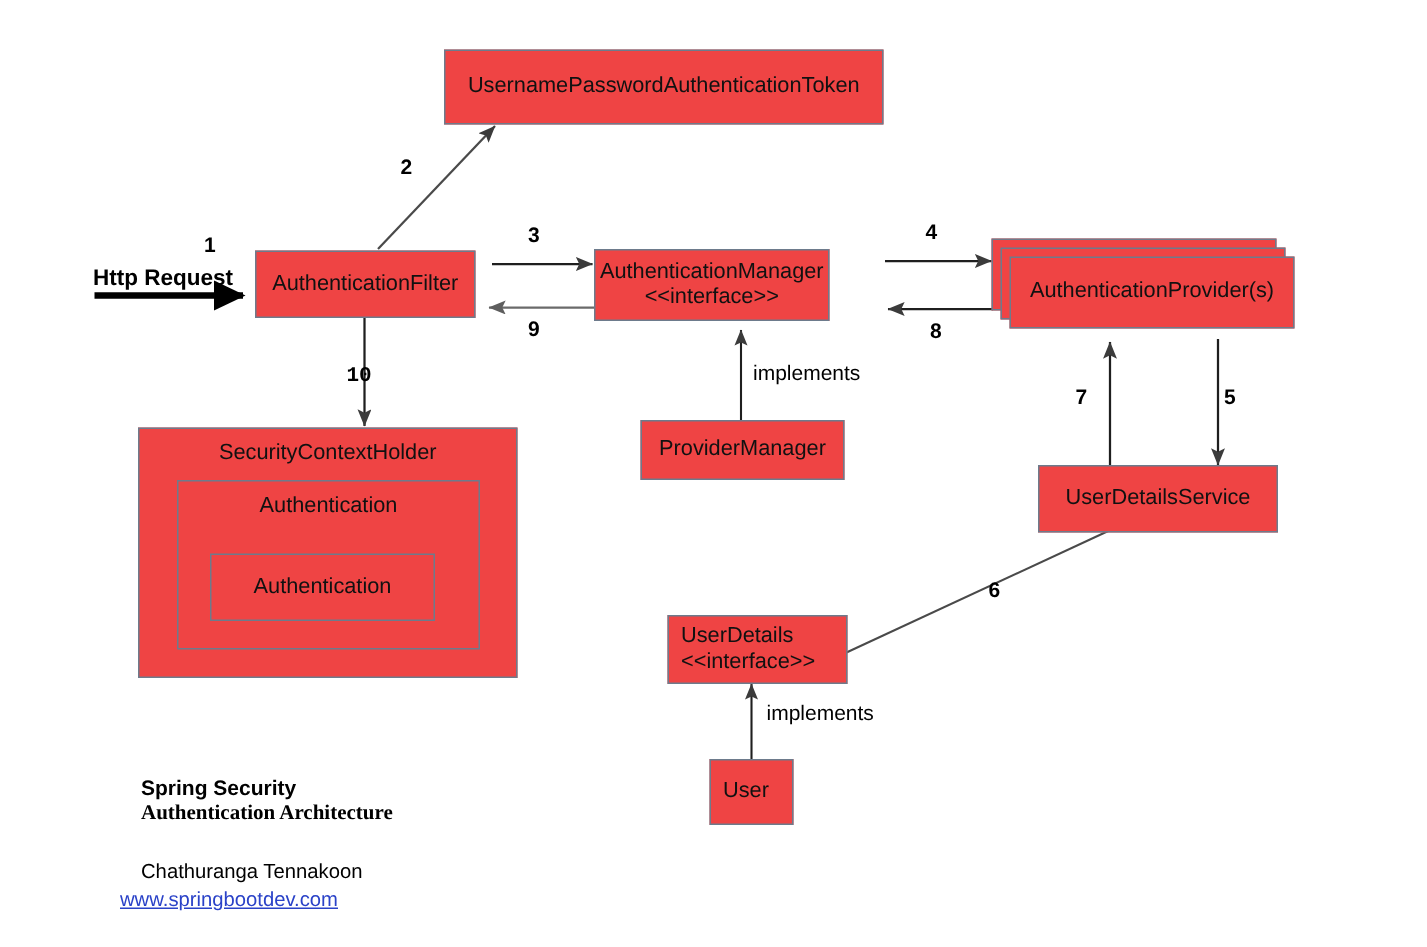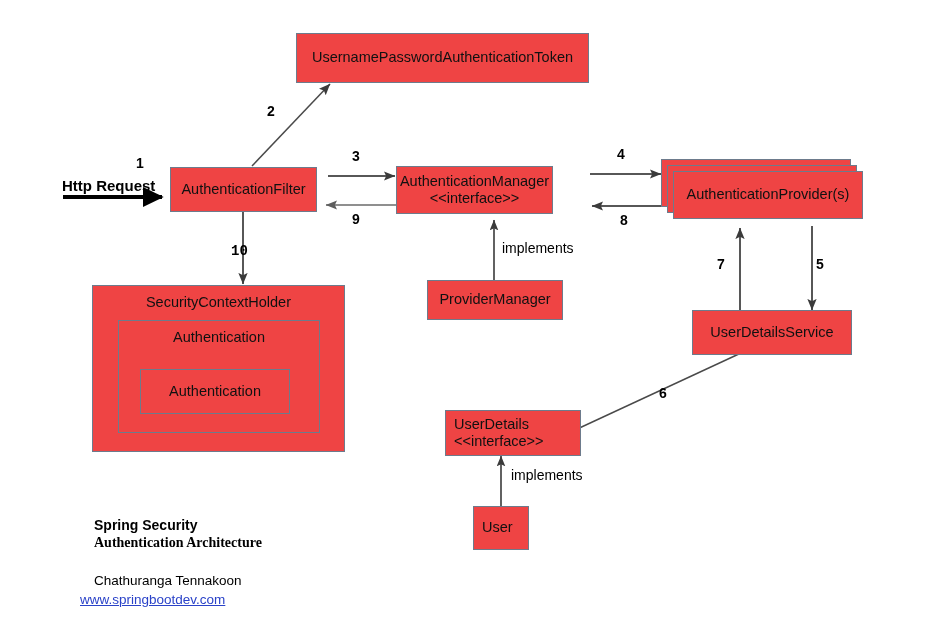--- a/index.html
+++ b/index.html
@@ -160,21 +160,21 @@
   </div>
 
   <div class="node" style="left:427px; top:280px; width:136px; height:40px;text-align:center;">
     <span>ProviderManager</span>
   </div>
 
   <div class="node" style="left:692px; top:310px; width:160px; height:45px;">
     <span>UserDetailsService</span>
   </div>
 
-  <div class="node left-align" style="left:445px; top:410px; width:136px; height:46px;justify-content:center;">
+  <div class="node left-align" style="left:445px; top:410px; width:120px; height:46px;justify-content:center;">
     <span>UserDetails</span>
     <span class="line2">&lt;&lt;interface&gt;&gt;</span>
   </div>
 
   <div class="node left-align" style="left:473px; top:506px; width:56px; height:44px; ">
     <span>User</span>
   </div>
 
   <div class="node top-align" style="left:92px; top:285px; width:253px; height:167px;">
     <span>SecurityContextHolder</span>

